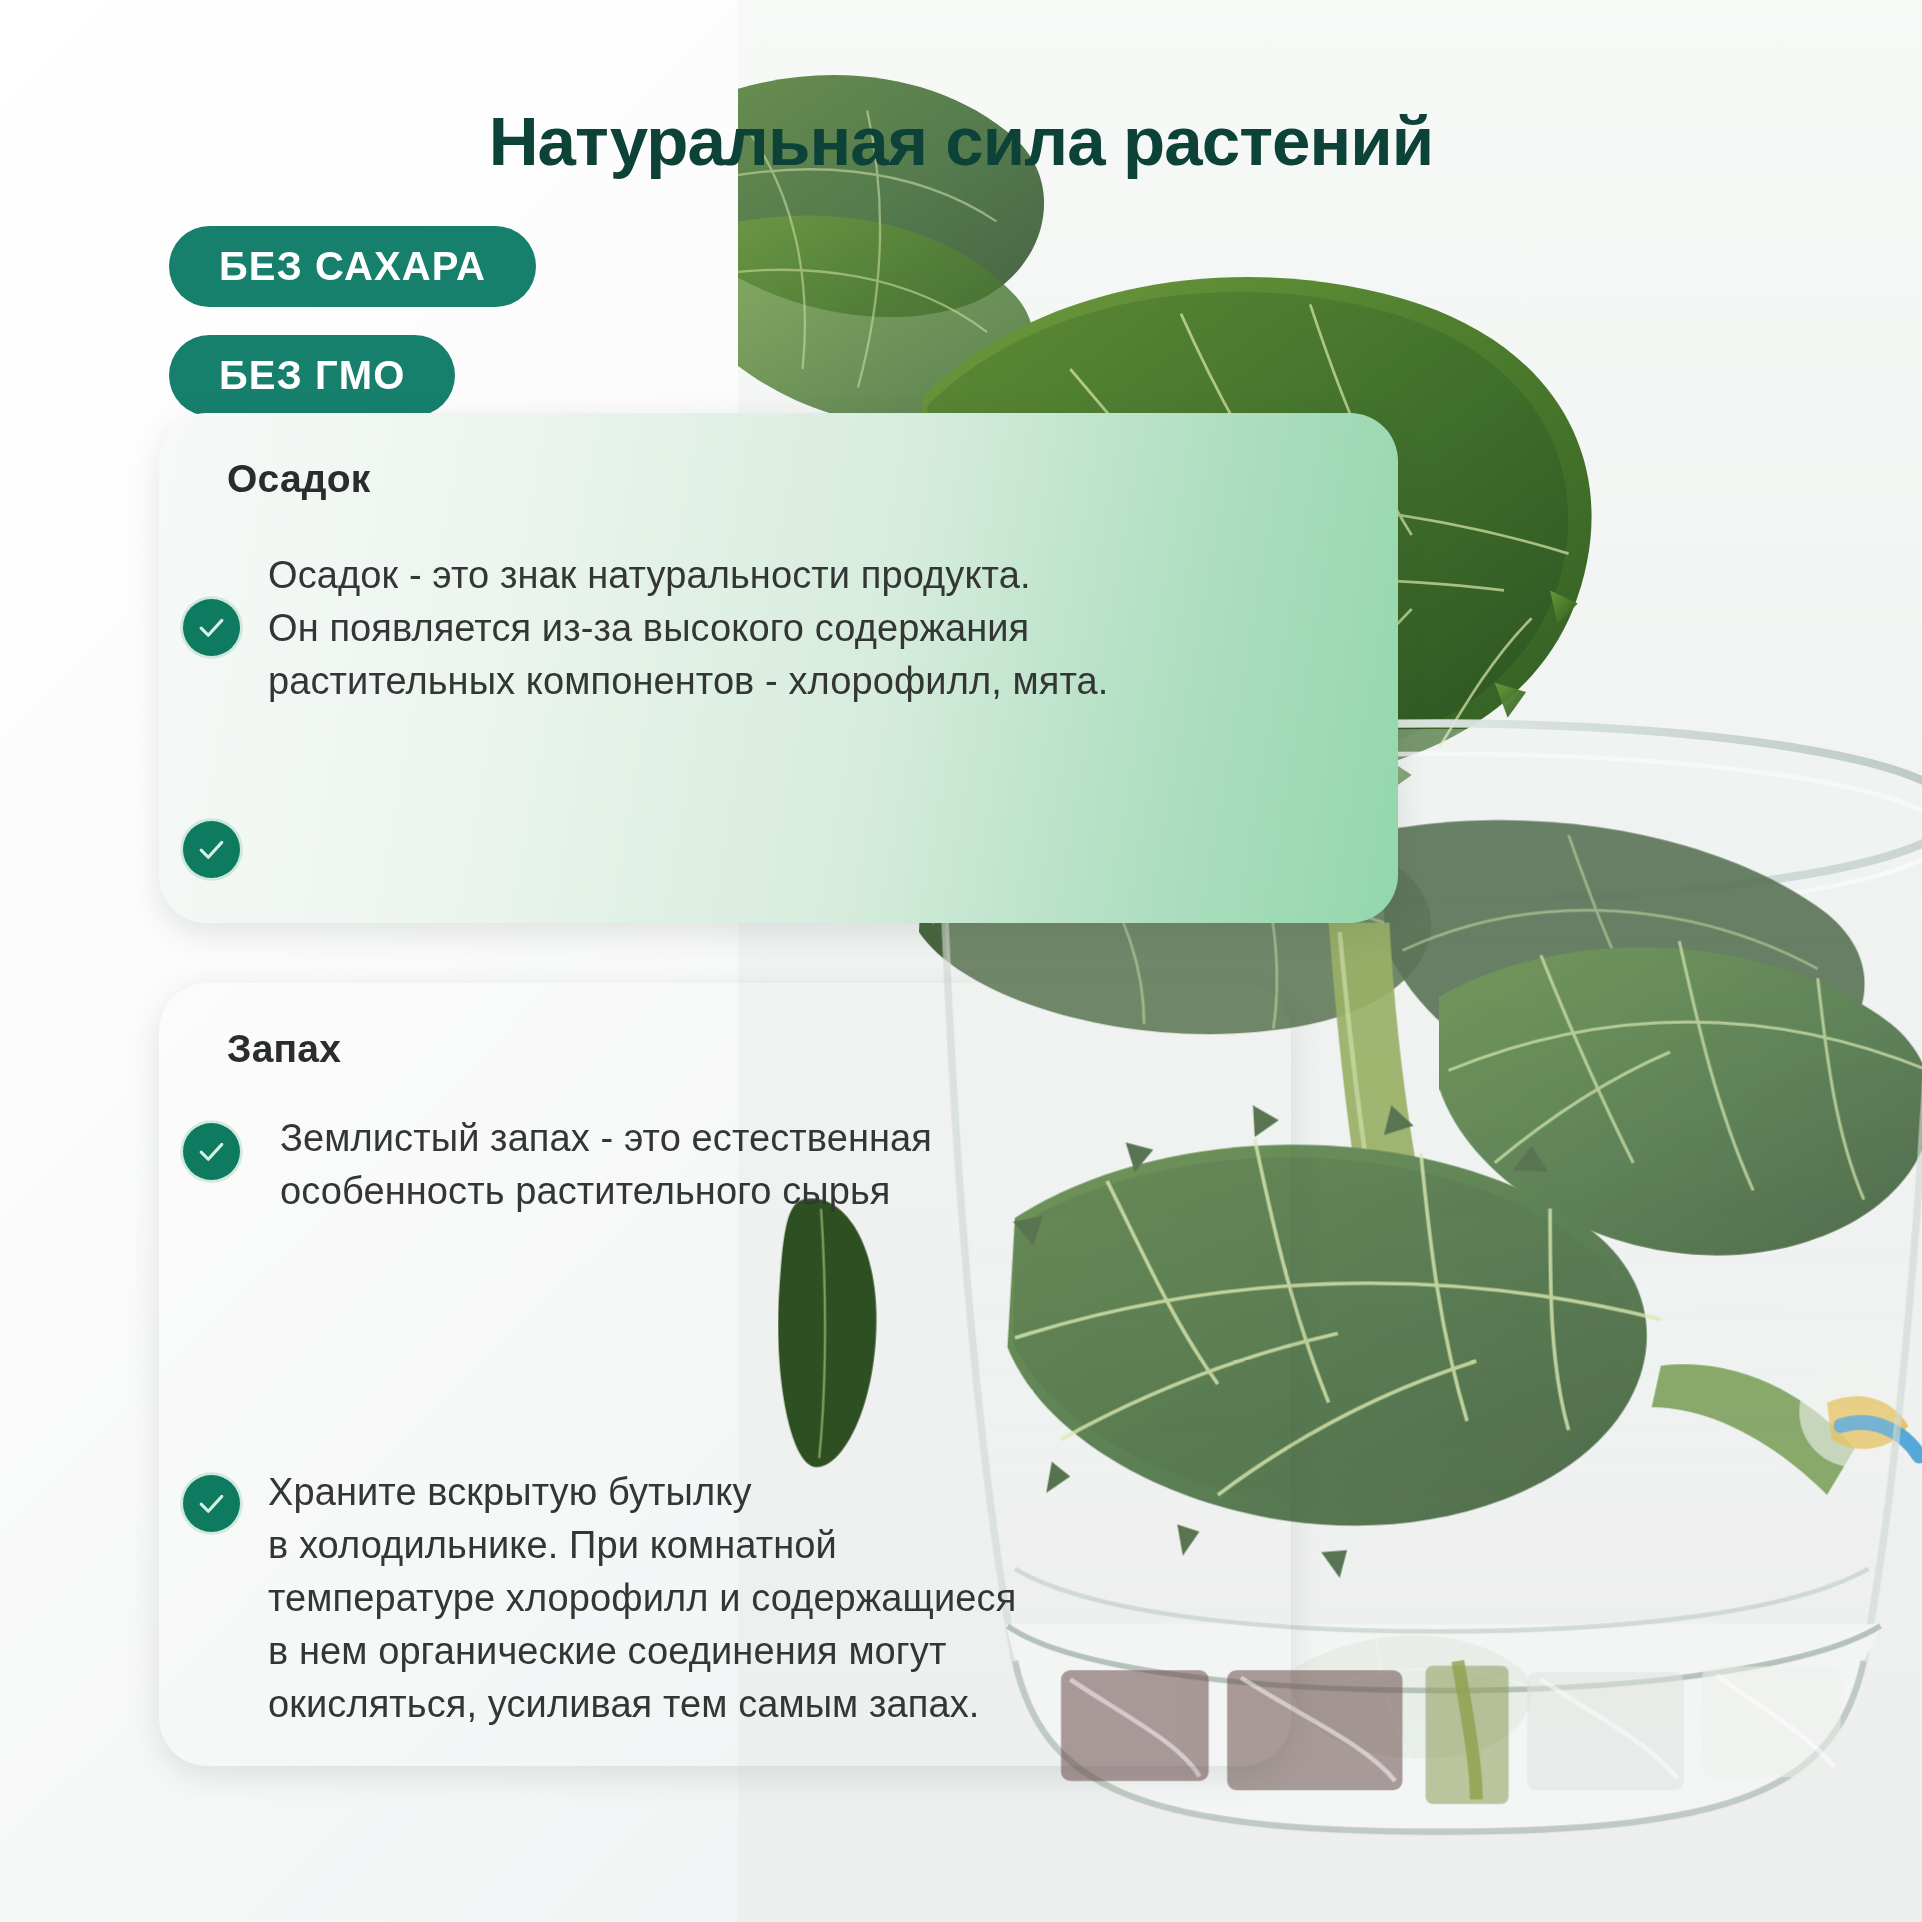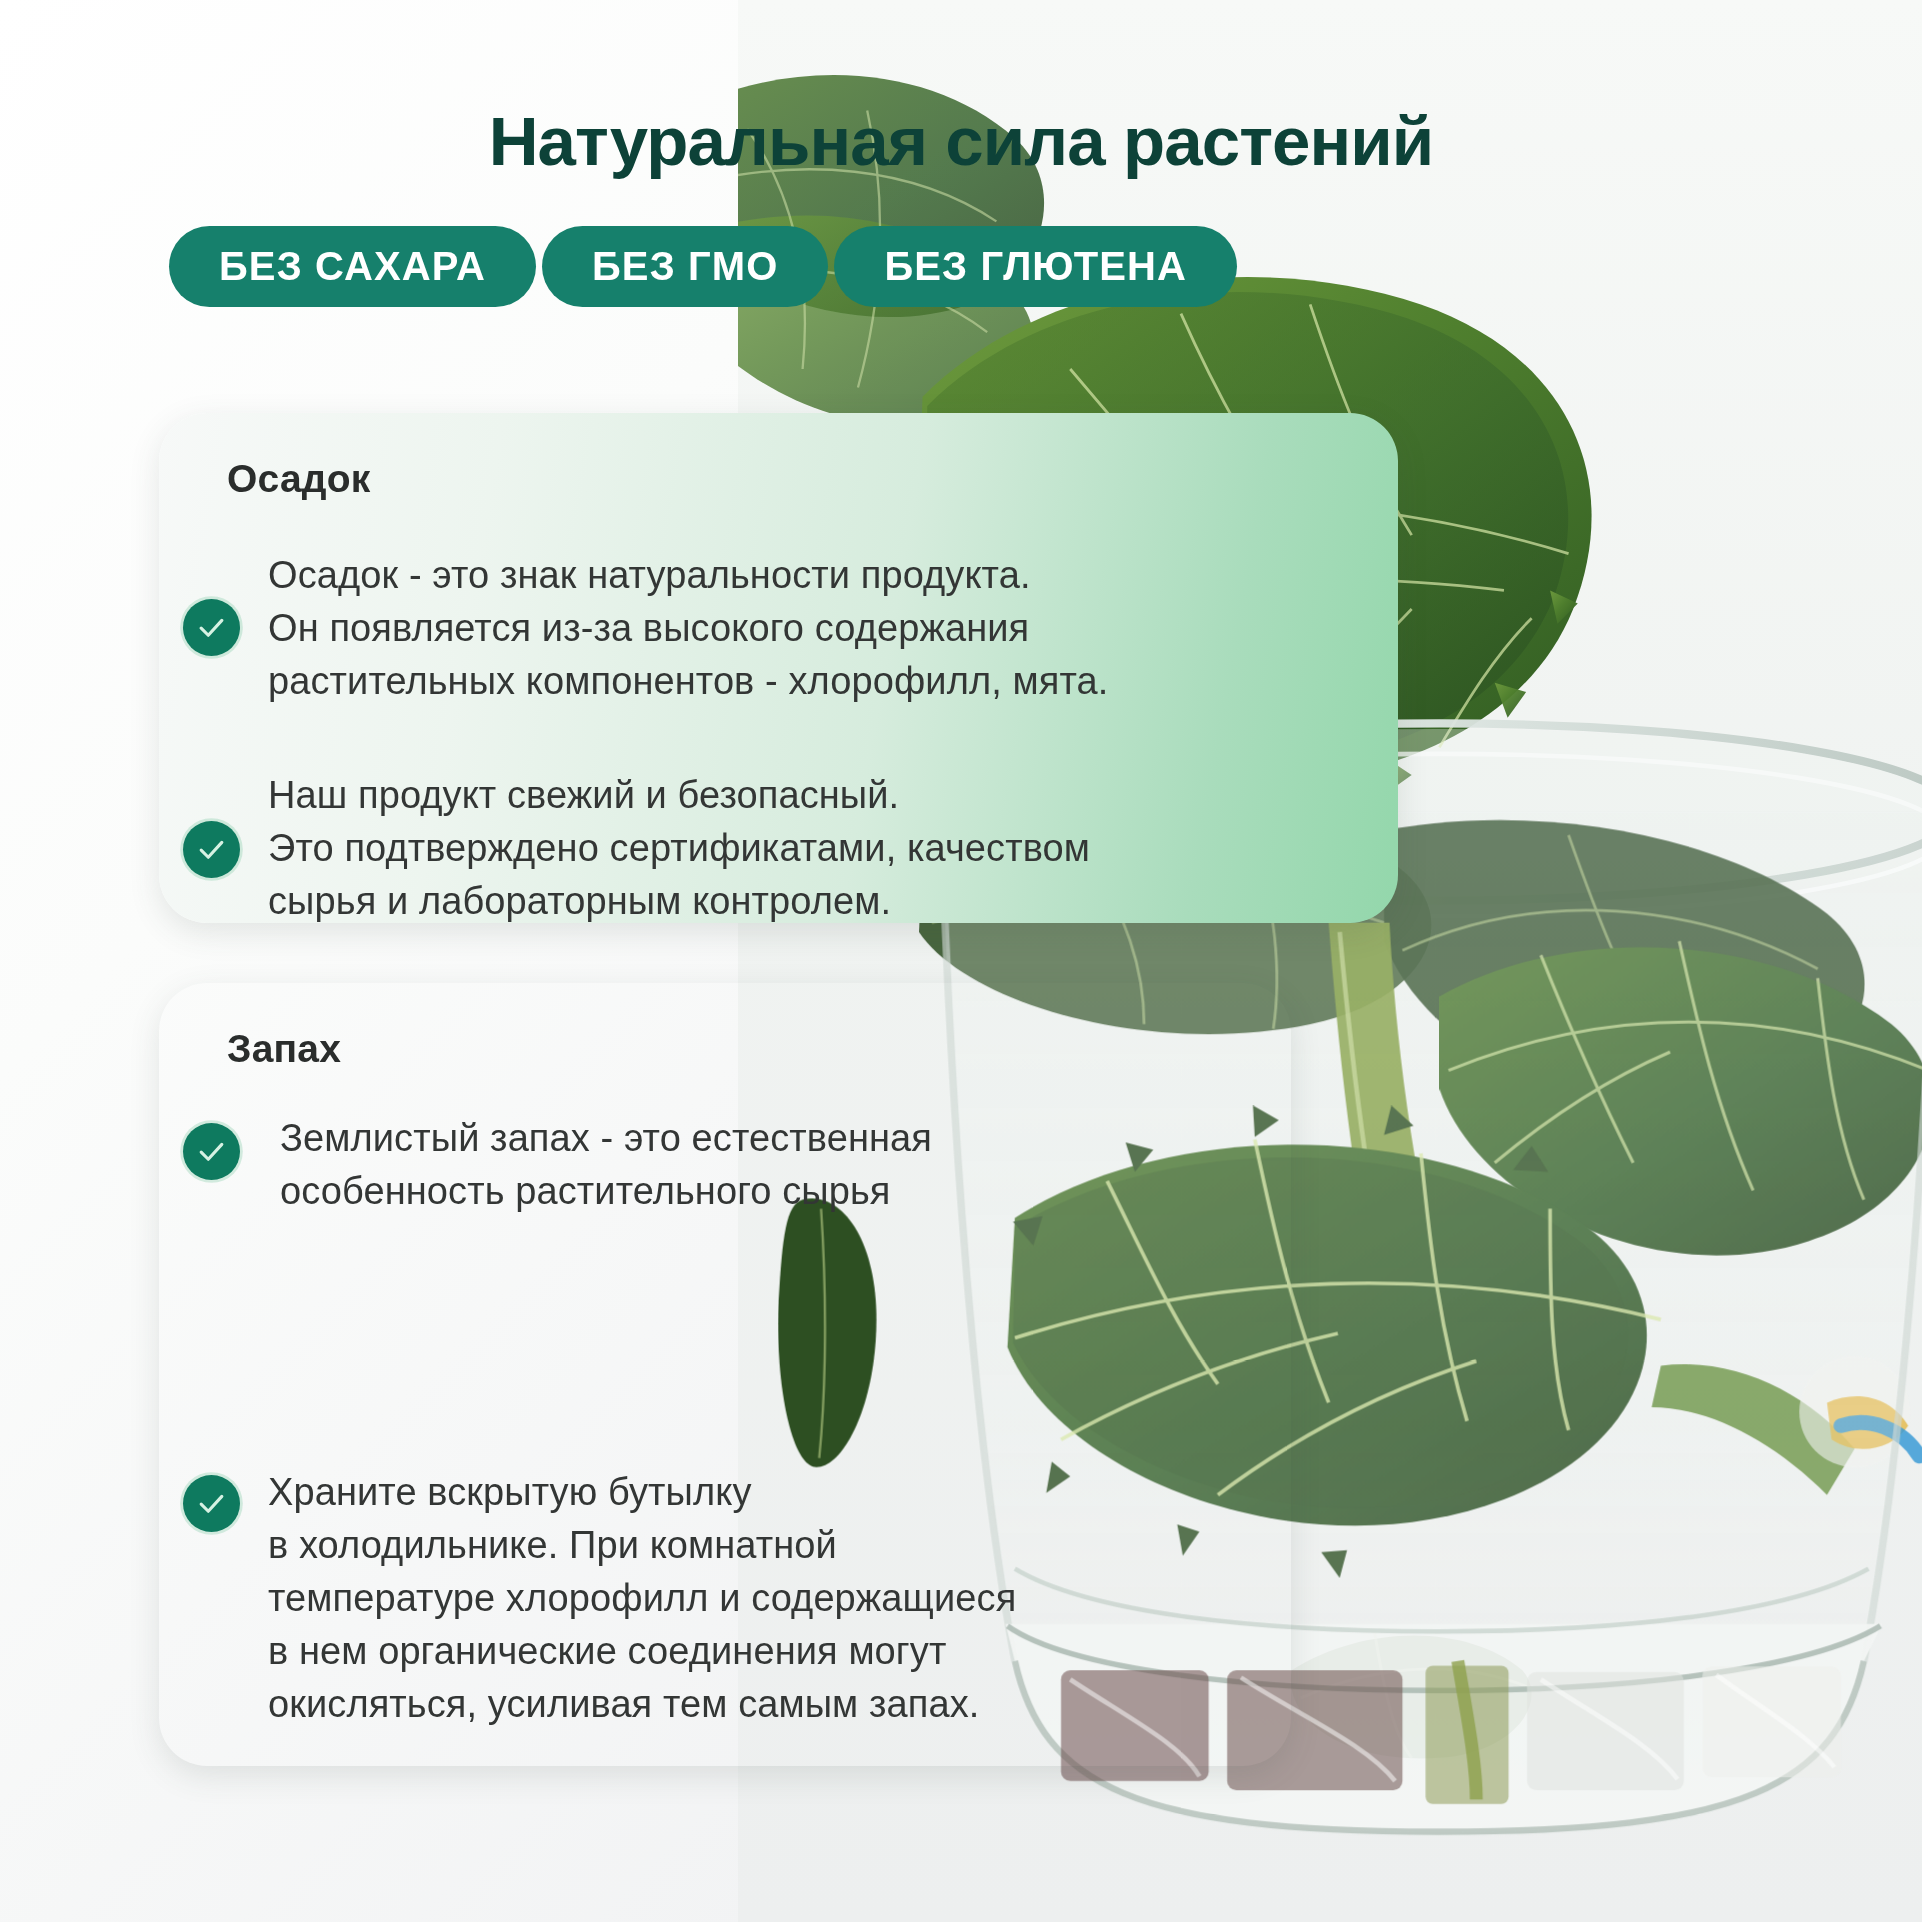--- a/index.html
+++ b/index.html
@@ -37,22 +37,23 @@
     letter-spacing:-0.9px;
     color:#0d4238;
     white-space:nowrap;
   }
 
   
   .badges{
     position:absolute;
     left:169px;top:226px;
     display:flex;
-    gap:6px;
-    align-items:center;
+    gap:28px;
+    align-items:flex-start;
+    flex-direction:column;
   }
   .badge{
     background:#16806c;
     color:#ffffff;
     border-radius:44px;
     height:81px;
     display:flex;align-items:center;justify-content:center;
     font-size:40px;
     font-weight:700;
     letter-spacing:1.1px;
@@ -334,23 +335,20 @@
 Он появляется из-за высокого содержания
 растительных компонентов - хлорофилл, мята.</span>
       </div>
 
       <div class="bullet c1b2" style="left:24px;top:356px;width:1172px;">
         <span class="check">
           <svg viewBox="0 0 24 24" fill="none" stroke="#d6f2e3" stroke-width="2.4" stroke-linecap="round" stroke-linejoin="round">
             <polyline points="4,12.5 9.5,18 20,6.5"></polyline>
           </svg>
         </span>
-        <span class="bullet-text">Наш продукт свежий и безопасный.
-Это подтверждено сертификатами, качеством
-сырья и лабораторным контролем.</span>
       </div>
     </div>
   </div>
 
   <div class="card card2">
     <div class="card-inner">
       <div class="card-title" style="left:68px;top:44px;">Запах</div>
 
       <div class="bullet c2b1" style="left:24px;top:129px;width:1071px;gap:12px;">
         <span class="check">

